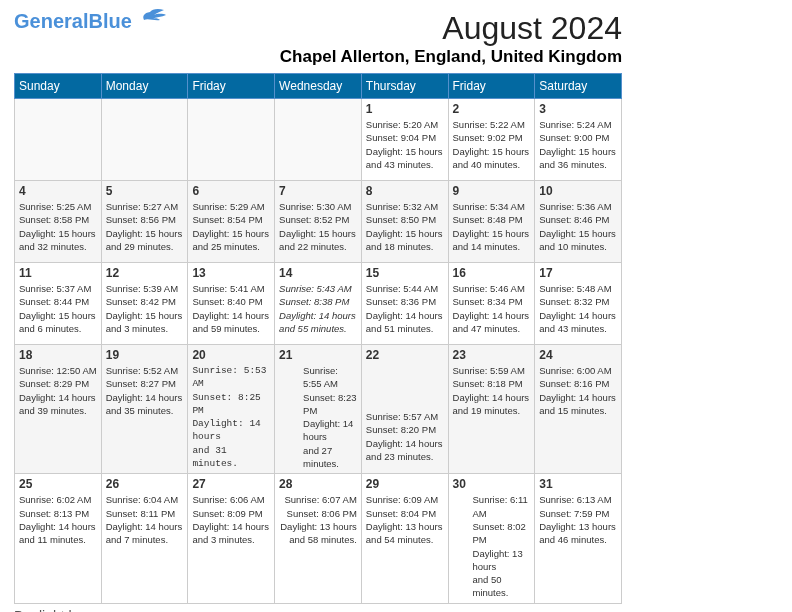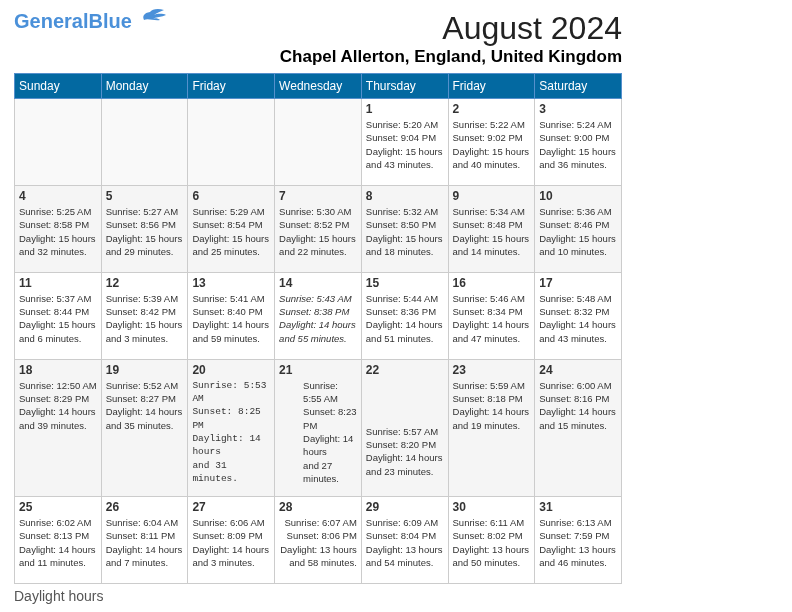--- a/index.html
+++ b/index.html
@@ -343,21 +343,21 @@
           </td>
           <td>
             <span class="day-number">29</span>
             <div class="day-info" style="white-space: pre-line;">Sunrise: 6:09 AM
 Sunset: 8:04 PM
 Daylight: 13 hours
 and 54 minutes.</div>
           </td>
           <td>
             <span class="day-number">30</span>
-            <div class="day-info" style="white-space: pre-line;">Sunrise: 6:11 AM
+            <div class="day-info" style="white-space: pre-line; margin-left: 20px;">Sunrise: 6:11 AM
 Sunset: 8:02 PM
 Daylight: 13 hours
 and 50 minutes.</div>
           </td>
           <td>
             <span class="day-number">31</span>
             <div class="day-info" style="white-space: pre-line;">Sunrise: 6:13 AM
 Sunset: 7:59 PM
 Daylight: 13 hours
 and 46 minutes.</div>

